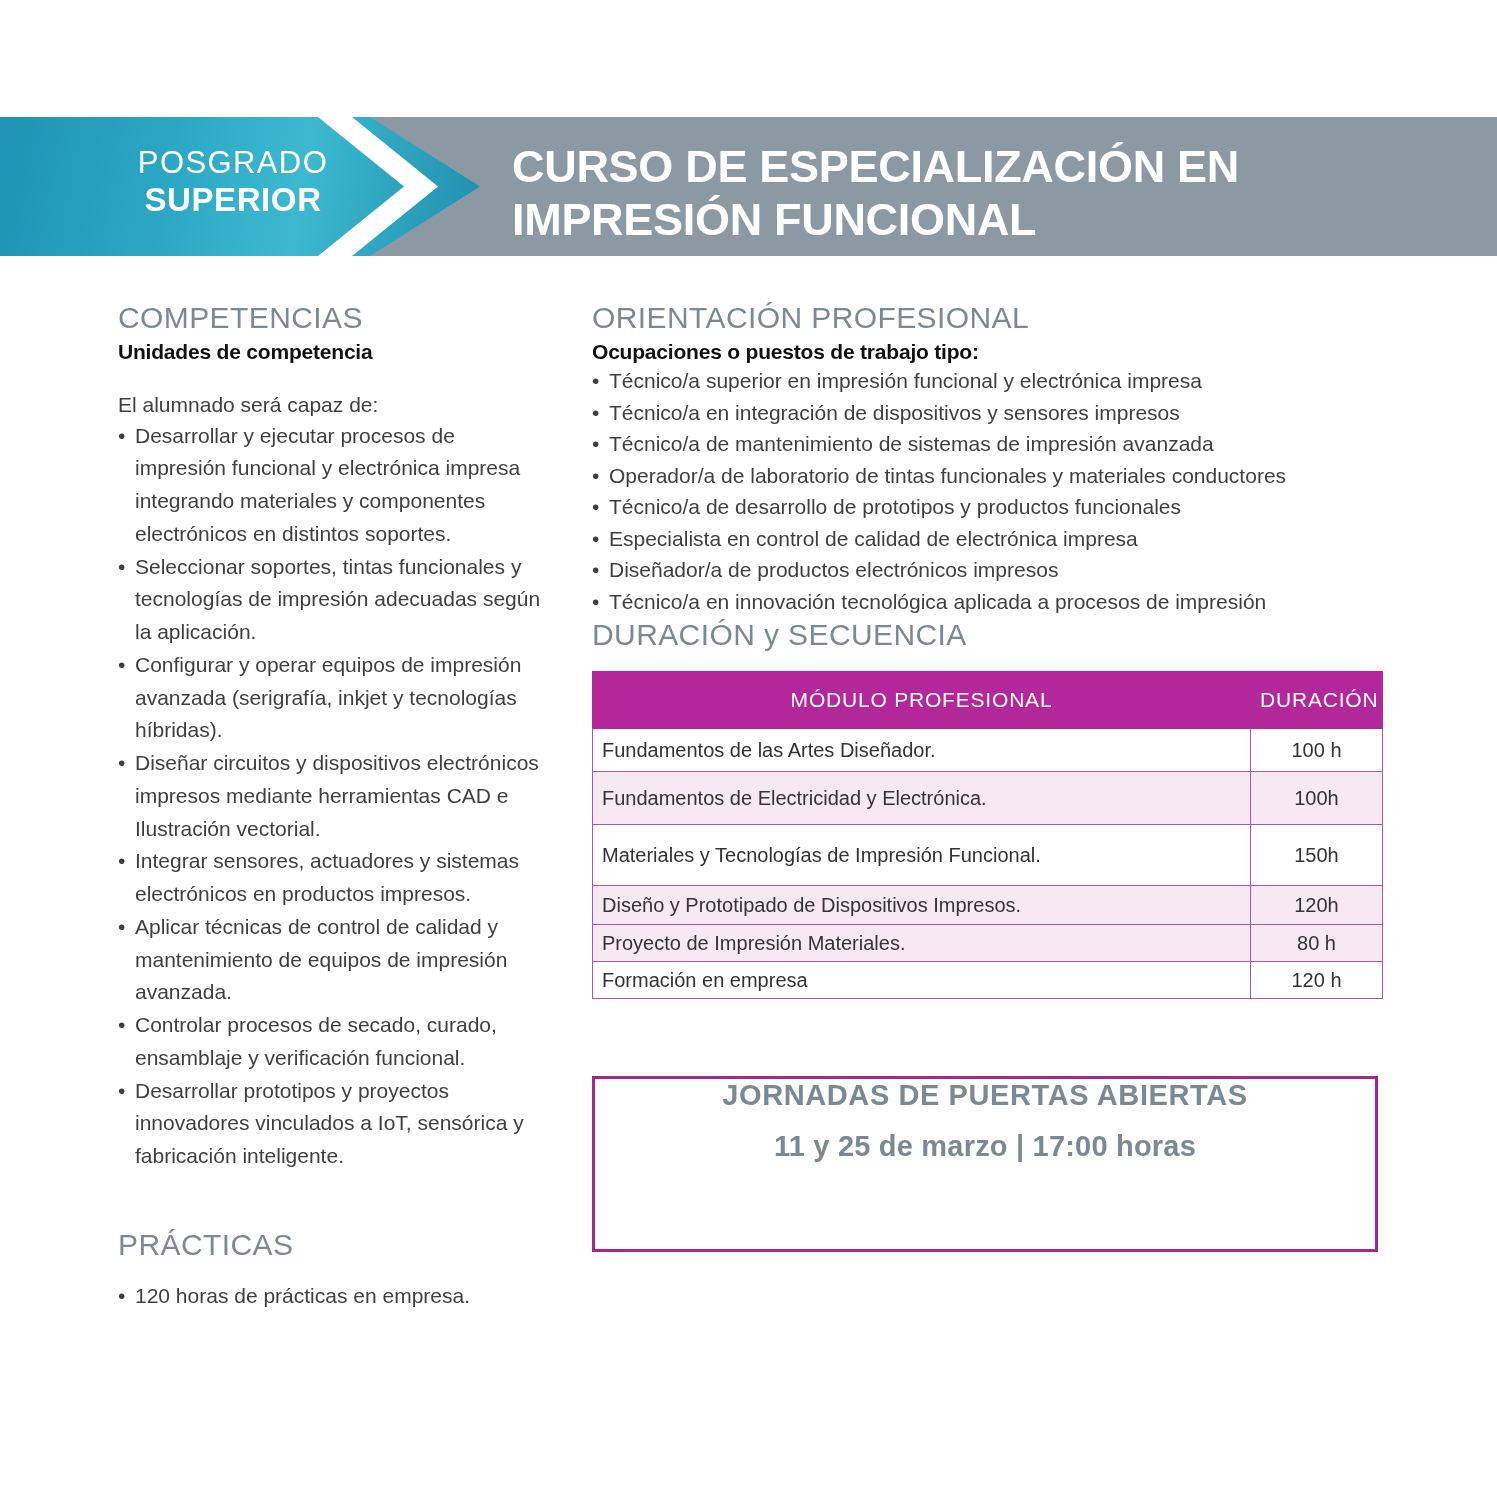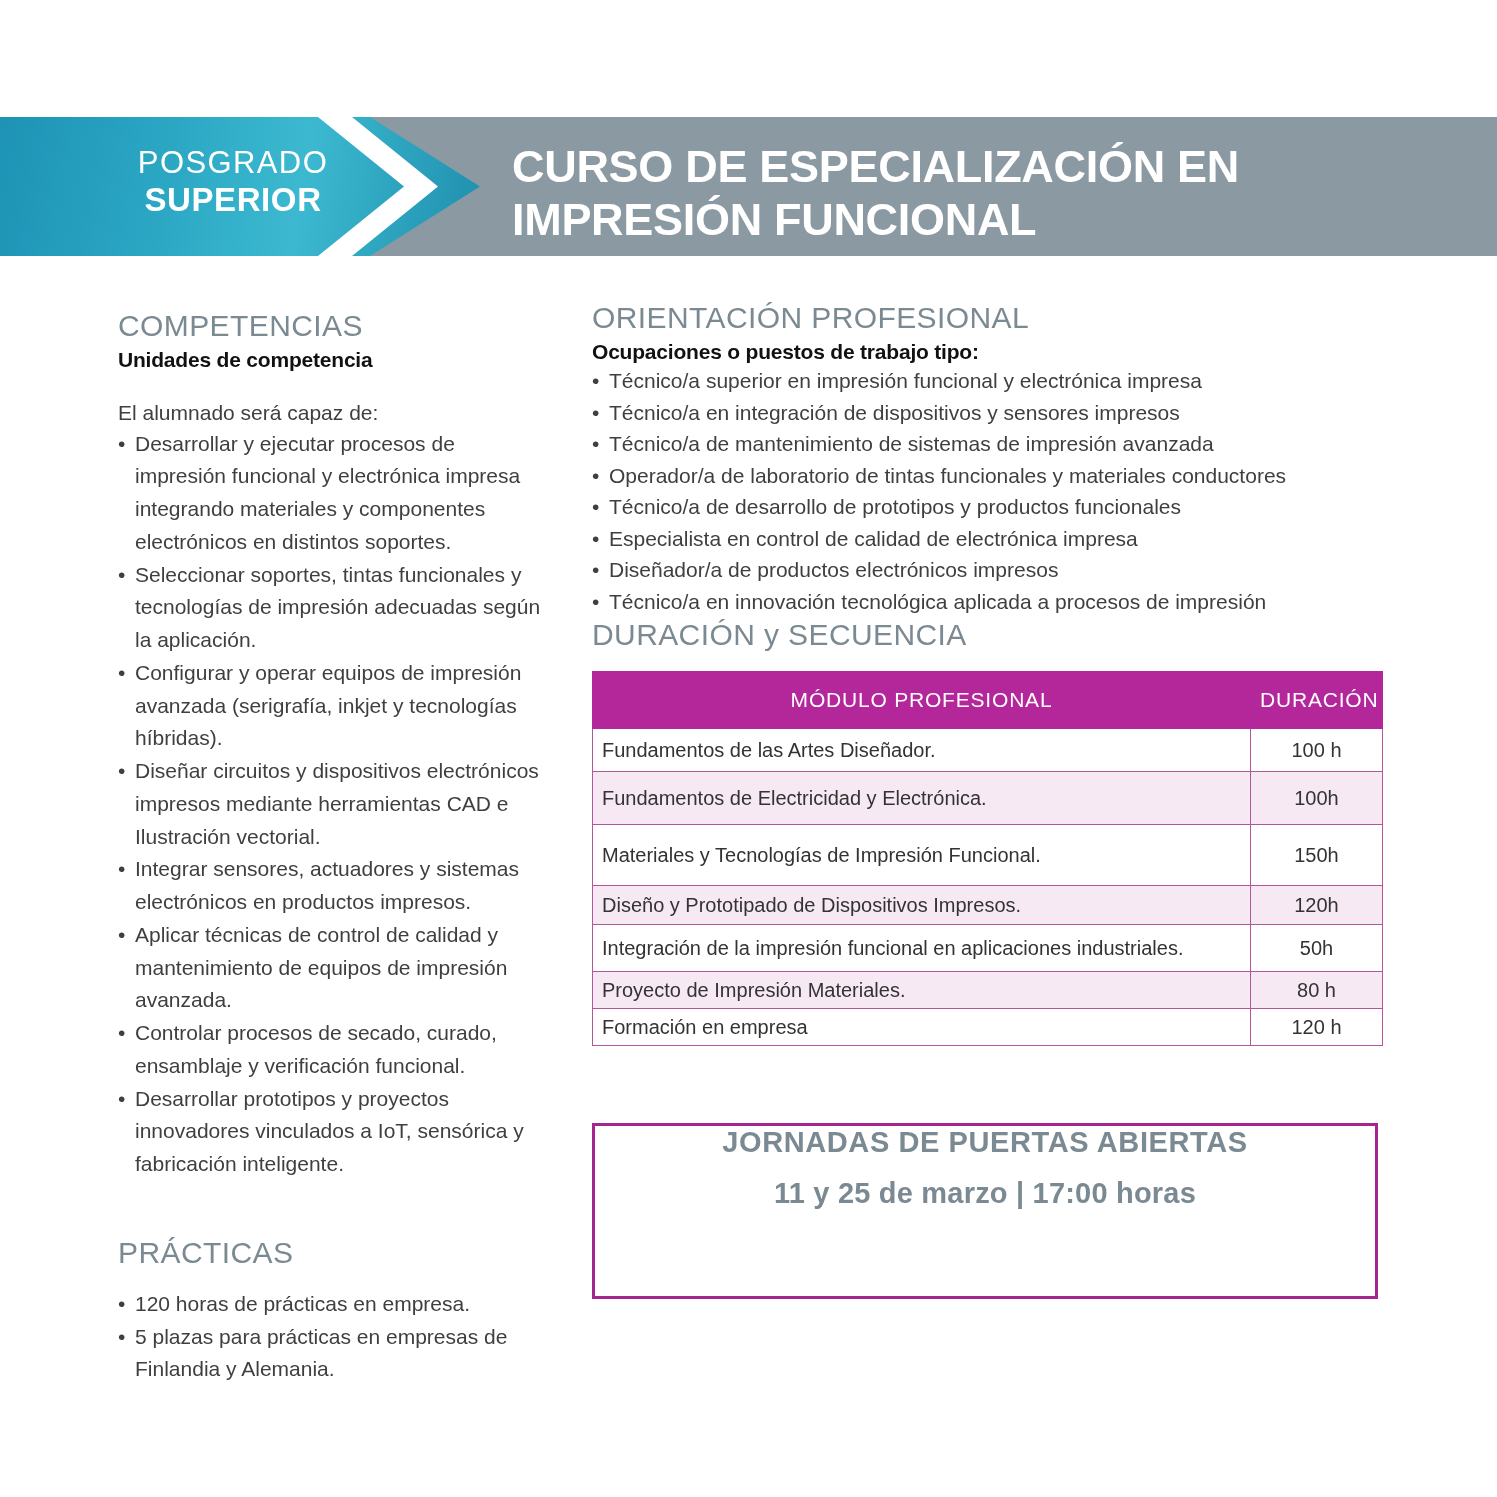--- a/index.html
+++ b/index.html
@@ -77,21 +77,21 @@
     line-height: 1.18;
     letter-spacing: -0.3px;
     max-width: 880px;
   }
   .banner-title .tl { display: block; white-space: nowrap; }
 
   
   .col-left {
     position: absolute;
     left: 118px;
-    top: 308px;
+    top: 300px;
     width: 430px;
   }
   .col-right {
     position: absolute;
     left: 592px;
     top: 300px;
     width: 800px;
   }
 
   h2.sect {
@@ -242,21 +242,20 @@
     <li>Integrar sensores, actuadores y sistemas electrónicos en productos impresos.</li>
     <li>Aplicar técnicas de control de calidad y mantenimiento de equipos de impresión avanzada.</li>
     <li>Controlar procesos de secado, curado, ensamblaje y verificación funcional.</li>
     <li>Desarrollar prototipos y proyectos innovadores vinculados a IoT, sensórica y fabricación inteligente.</li>
   </ul>
 
   <div class="practicas">
     <h2 class="sect">PRÁCTICAS</h2>
     <ul class="blist wide">
       <li>120 horas de prácticas en empresa.</li>
-      <li>5 plazas para prácticas en empresas de Finlandia y Alemania.</li>
     </ul>
   </div>
 
 </div>
 
 <div class="col-right">
 
   <h2 class="sect">ORIENTACIÓN PROFESIONAL</h2>
   <h3 class="sub">Ocupaciones o puestos de trabajo tipo:</h3>
 
@@ -294,24 +293,20 @@
         <td class="dur">100h</td>
       </tr>
       <tr class="h3">
         <td>Materiales y Tecnologías de Impresión Funcional.</td>
         <td class="dur">150h</td>
       </tr>
       <tr class="h4 alt">
         <td>Diseño y Prototipado de Dispositivos Impresos.</td>
         <td class="dur">120h</td>
       </tr>
-      <tr class="h5">
-        <td>Integración de la impresión funcional en aplicaciones industriales.</td>
-        <td class="dur">50h</td>
-      </tr>
       <tr class="h6 alt">
         <td>Proyecto de Impresión Materiales.</td>
         <td class="dur">80 h</td>
       </tr>
       <tr class="h7">
         <td>Formación en empresa</td>
         <td class="dur">120 h</td>
       </tr>
     </tbody>
   </table>

